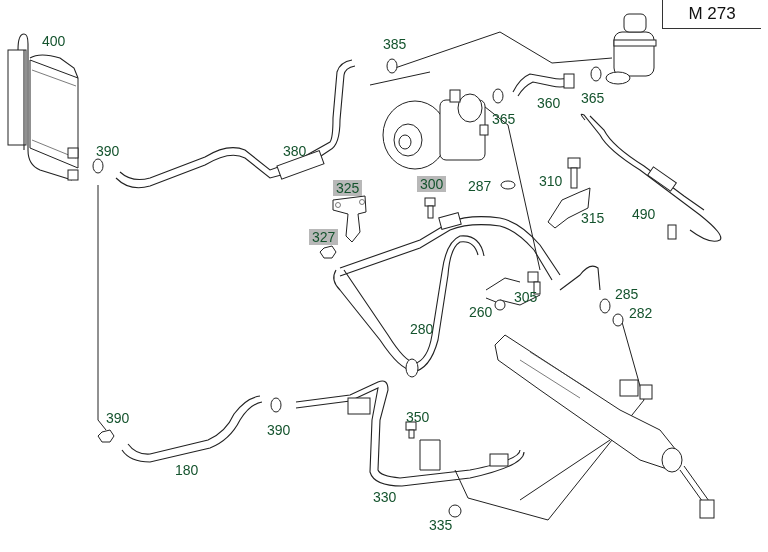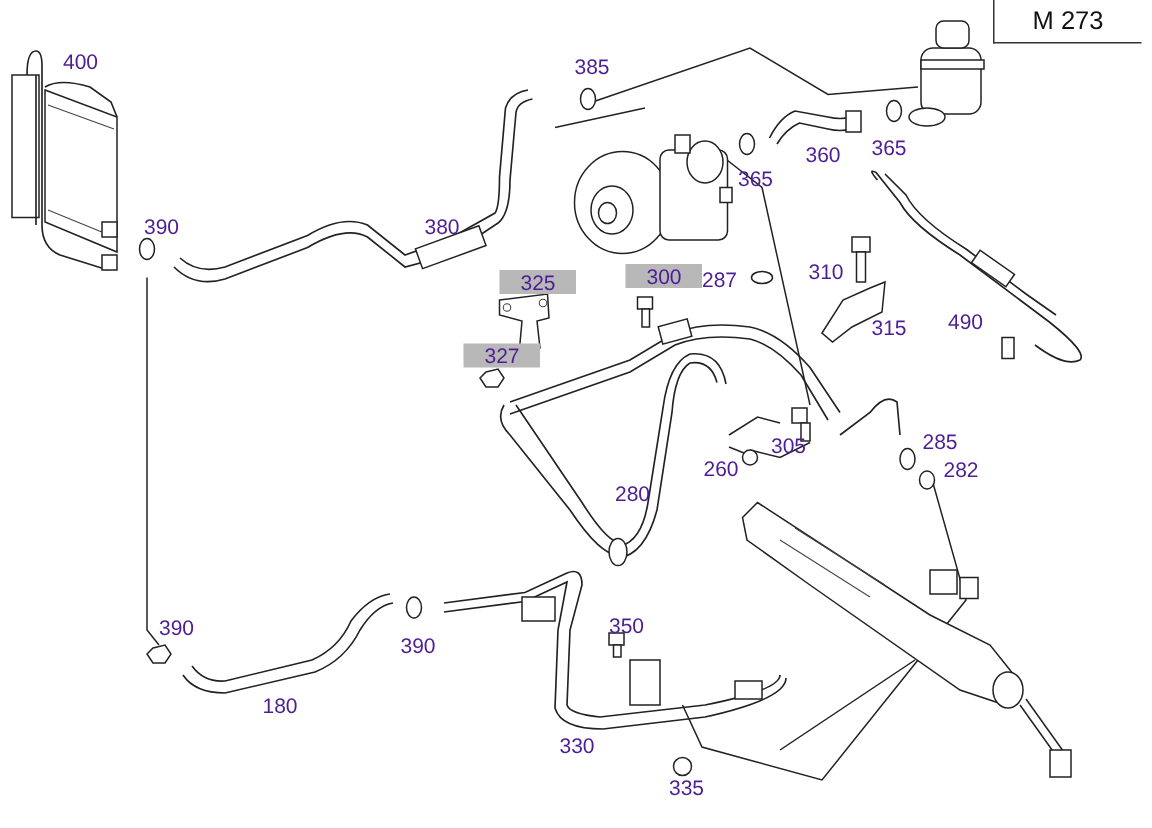--- a/index.html
+++ b/index.html
@@ -7,28 +7,28 @@
     position: relative;
     width: 768px; height: 552px;
     background: #ffffff;
     overflow: hidden;
     font-family: "Liberation Sans", sans-serif;
   }
   #drawing { position: absolute; left: 0; top: 0; width: 768px; height: 552px; }
   .part-label {
     position: absolute;
     font-size: 14px;
-    color: #4c1d95;
+    color: #14532d;
     line-height: 16px;
     white-space: nowrap;
     cursor: pointer;
   }
   .part-label.hl {
     background: #b8b8b8;
-    padding: 0 14px;
+    padding: 0 3px;
   }
   #model-box {
     position: absolute;
     left: 662px; top: 0px;
     width: 98px; height: 28px;
     border-left: 1px solid #333;
     border-bottom: 1px solid #333;
     font-size: 17px;
     color: #111;
     display: flex; align-items: center; justify-content: center;
@@ -212,15 +212,15 @@
   <span class="part-label" style="left:469px;top:304px;">260</span>
   <span class="part-label" style="left:514px;top:289px;">305</span>
   <span class="part-label" style="left:615px;top:286px;">285</span>
   <span class="part-label" style="left:629px;top:305px;text-align:center;">282</span>
   <span class="part-label" style="left:410px;top:321px;">280</span>
   <span class="part-label" style="left:106px;top:410px;">390</span>
   <span class="part-label" style="left:267px;top:422px;">390</span>
   <span class="part-label" style="left:175px;top:462px;">180</span>
   <span class="part-label" style="left:406px;top:409px;">350</span>
   <span class="part-label" style="left:373px;top:489px;">330</span>
-  <span class="part-label" style="left:446px;top:517px;text-align:center;">335</span>
+  <span class="part-label" style="left:429px;top:517px;text-align:center;">335</span>
 
 </div>
 
 </body></html>

